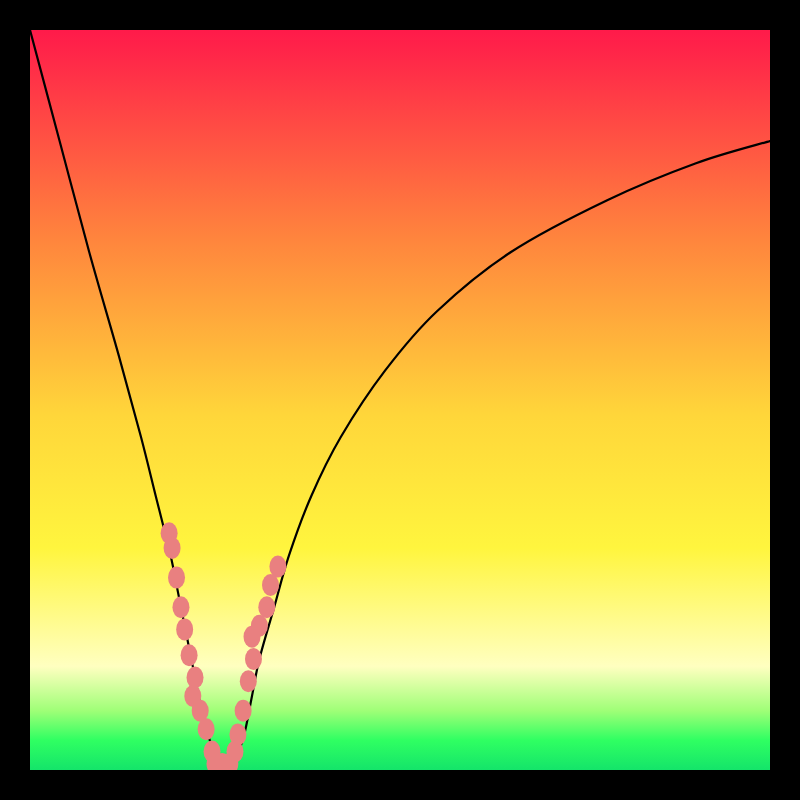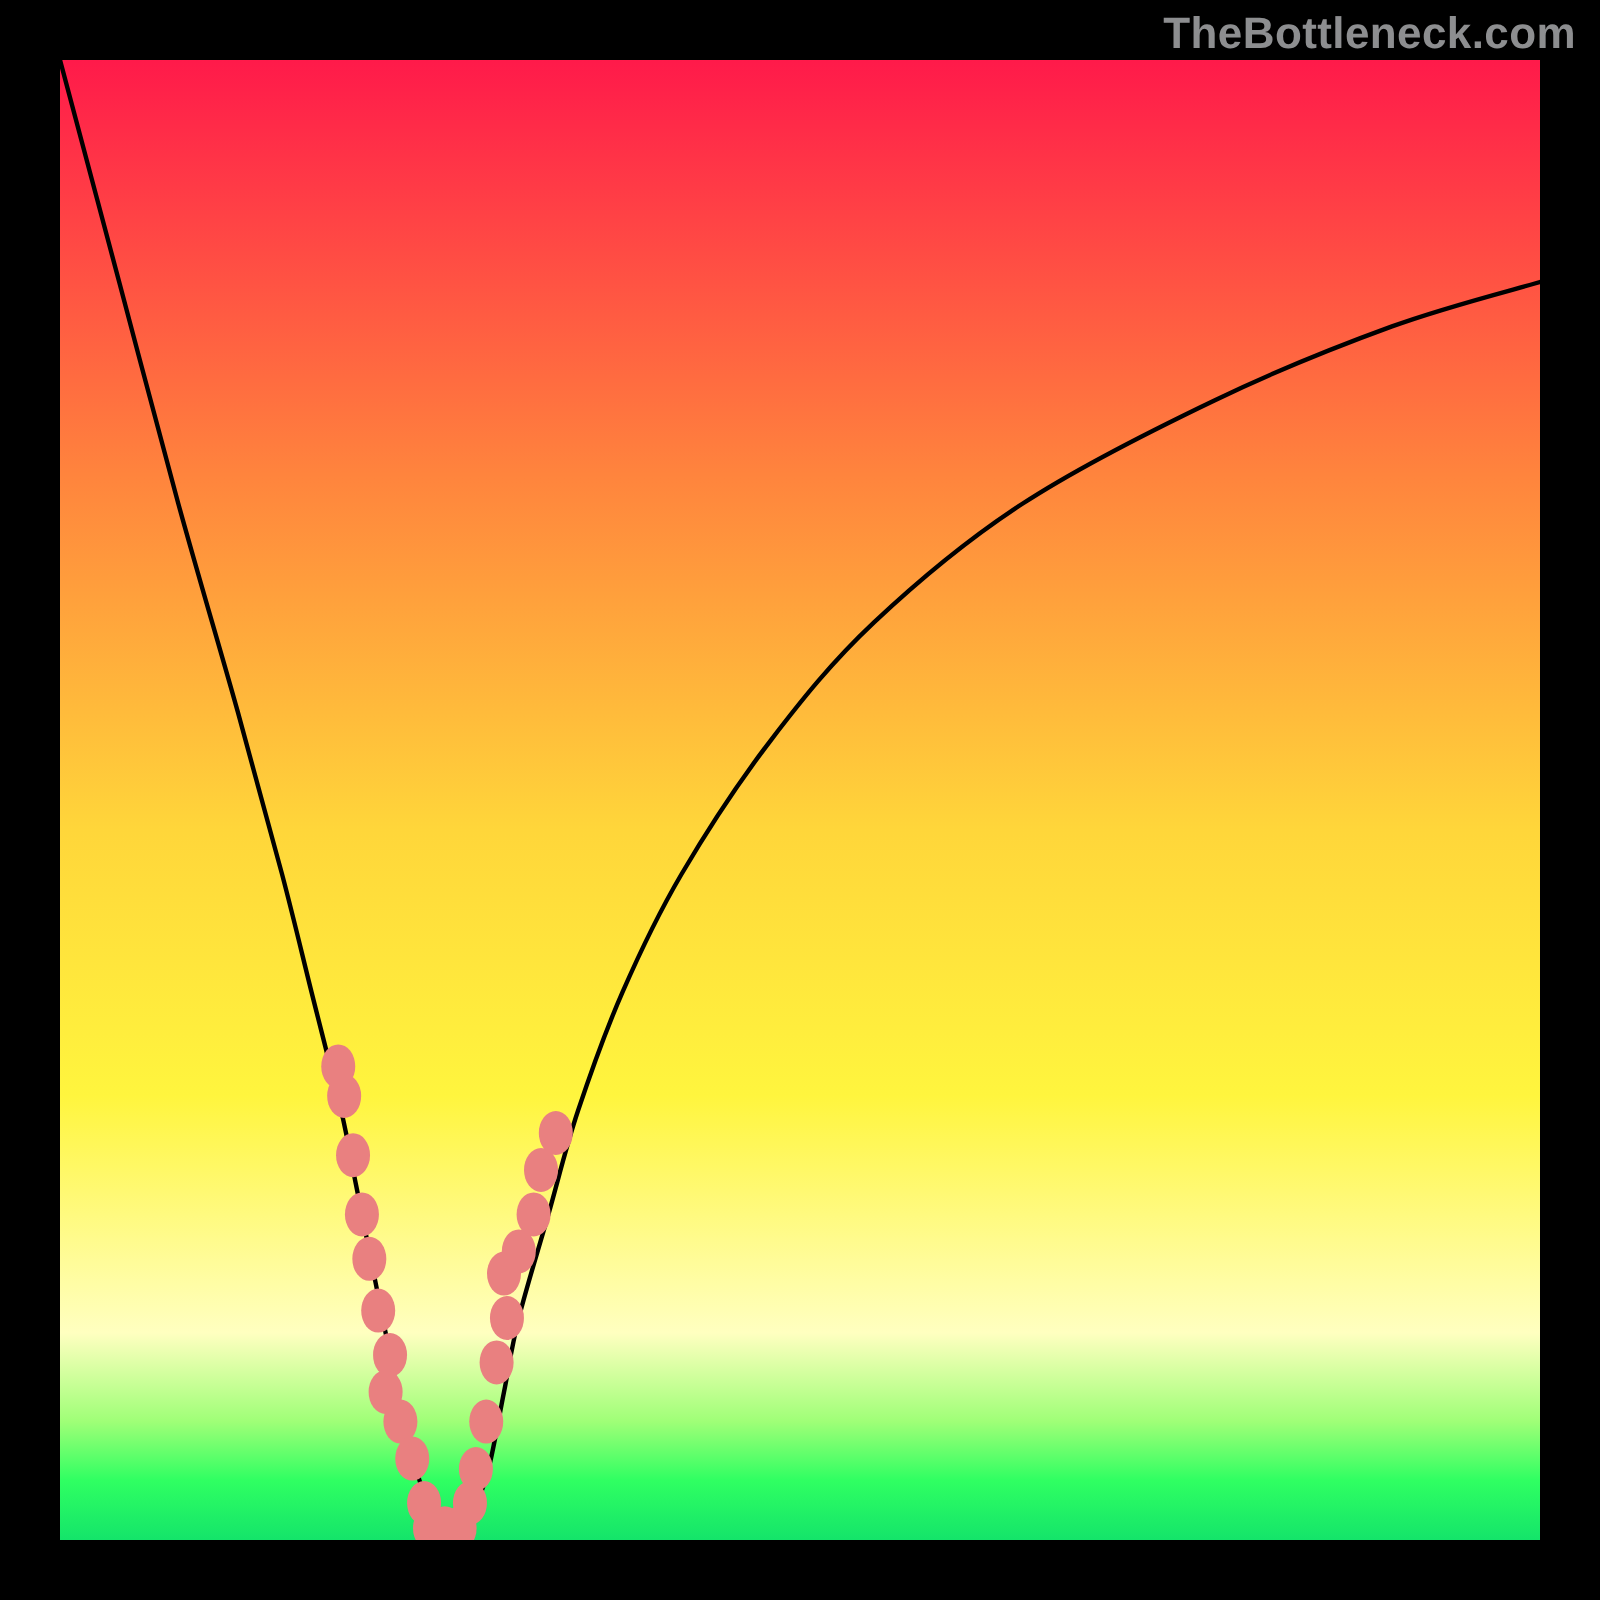--- a/index.html
+++ b/index.html
@@ -79,14 +79,13 @@
           <ellipse cx="218.30" cy="651.20" rx="8.5" ry="11" fill="#e98080" stroke="#b85a5a" stroke-width="0"></ellipse>
           <ellipse cx="223.48" cy="629.00" rx="8.5" ry="11" fill="#e98080" stroke="#b85a5a" stroke-width="0"></ellipse>
           <ellipse cx="222.00" cy="606.80" rx="8.5" ry="11" fill="#e98080" stroke="#b85a5a" stroke-width="0"></ellipse>
           <ellipse cx="229.40" cy="595.70" rx="8.5" ry="11" fill="#e98080" stroke="#b85a5a" stroke-width="0"></ellipse>
           <ellipse cx="236.80" cy="577.20" rx="8.5" ry="11" fill="#e98080" stroke="#b85a5a" stroke-width="0"></ellipse>
           <ellipse cx="240.50" cy="555.00" rx="8.5" ry="11" fill="#e98080" stroke="#b85a5a" stroke-width="0"></ellipse>
           <ellipse cx="247.90" cy="536.50" rx="8.5" ry="11" fill="#e98080" stroke="#b85a5a" stroke-width="0"></ellipse>
         </g>
     </svg>
   </div>
-  <div class="watermark">TheBottleneck.com</div>
 </div>
 
 </body></html>

